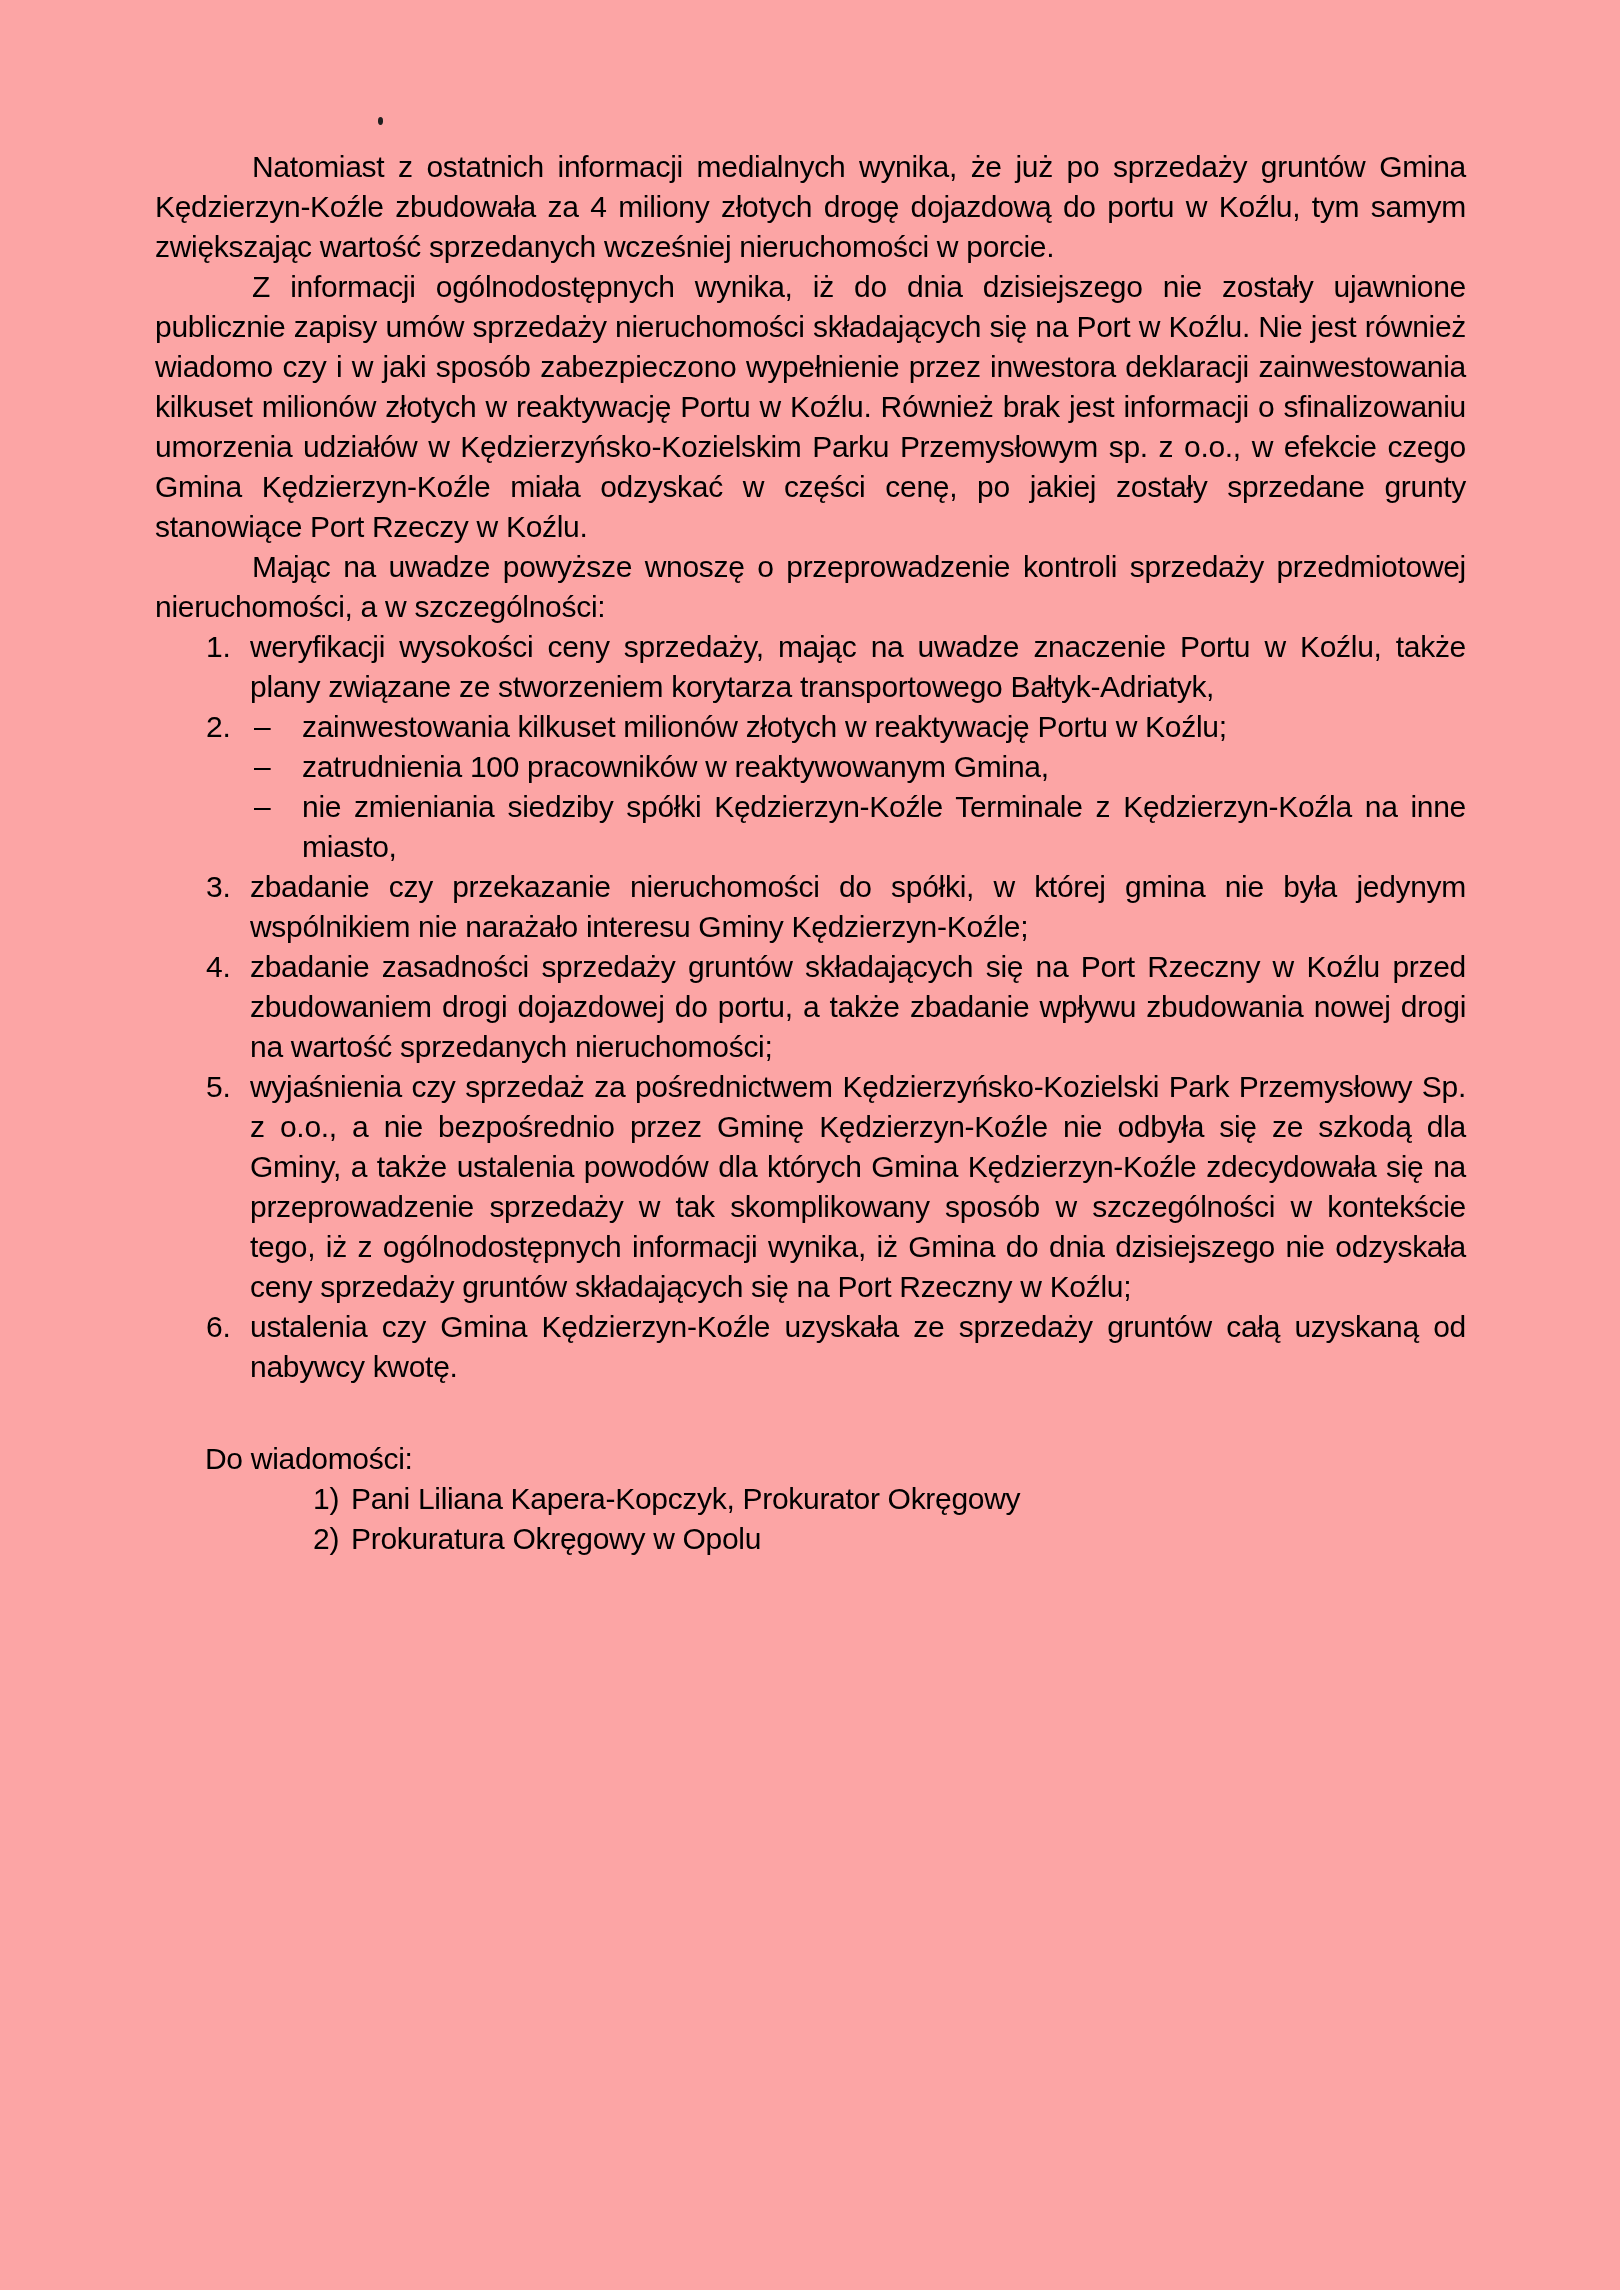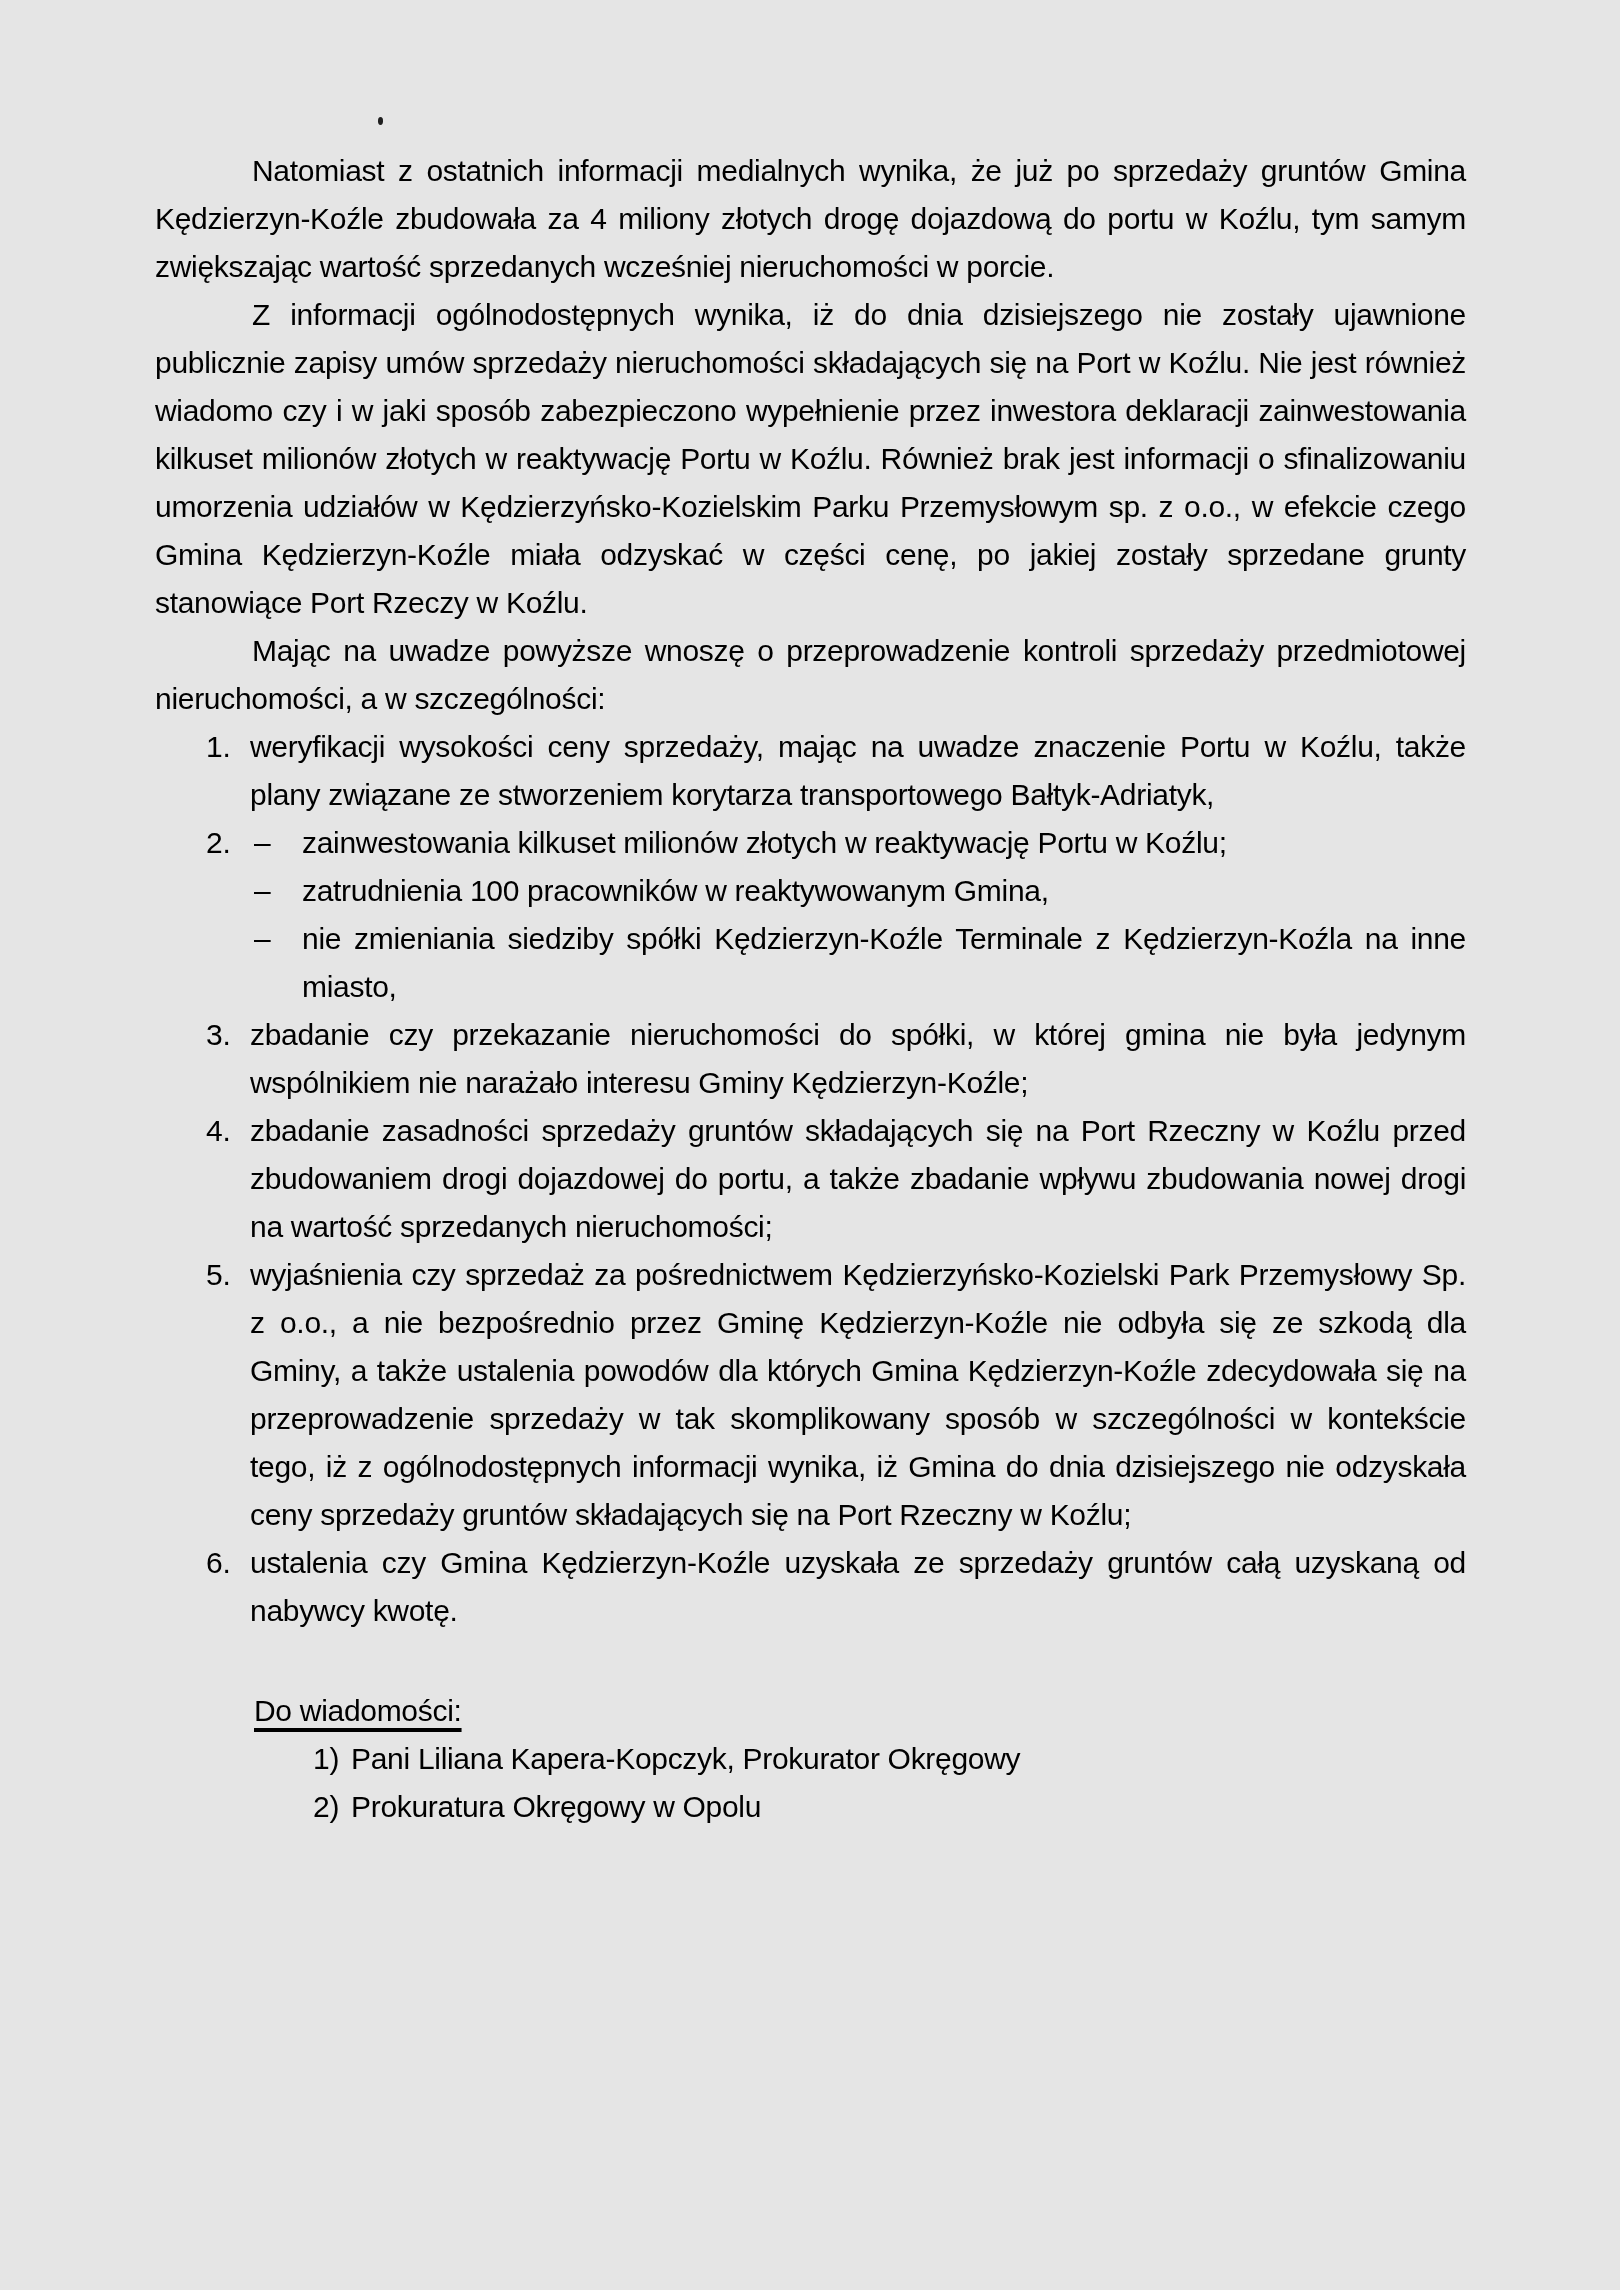--- a/index.html
+++ b/index.html
@@ -4,24 +4,24 @@
 <style>
   html, body {
     margin: 0;
     padding: 0;
     background: #ffffff;
   }
   .page {
     position: relative;
     width: 1620px;
     height: 2291px;
-    background: #e5e5e5;
+    background: #fca5a5;
     font-family: "Liberation Sans", "DejaVu Sans", sans-serif;
     font-size: 30px;
-    line-height: 48px;
+    line-height: 40px;
     letter-spacing: -0.3px;
     color: #000000;
     overflow: hidden;
   }
   .speck {
     position: absolute;
     left: 378px;
     top: 117px;
     width: 5.4px;
     height: 8px;
@@ -60,22 +60,21 @@
     position: absolute;
     left: 99px;
     top: 0;
   }
   
   .dist {
     margin-top: 52px;
     text-align: left;
   }
   .dist-heading {
-    margin-left: 99px;
-    text-decoration: underline;
+    margin-left: 50px;
     text-decoration-thickness: 3.6px;
     text-underline-offset: 7.2px;
   }
   .dist-item {
     position: relative;
     padding-left: 196px;
   }
   .dist-item > .num {
     position: absolute;
     left: 158px;

